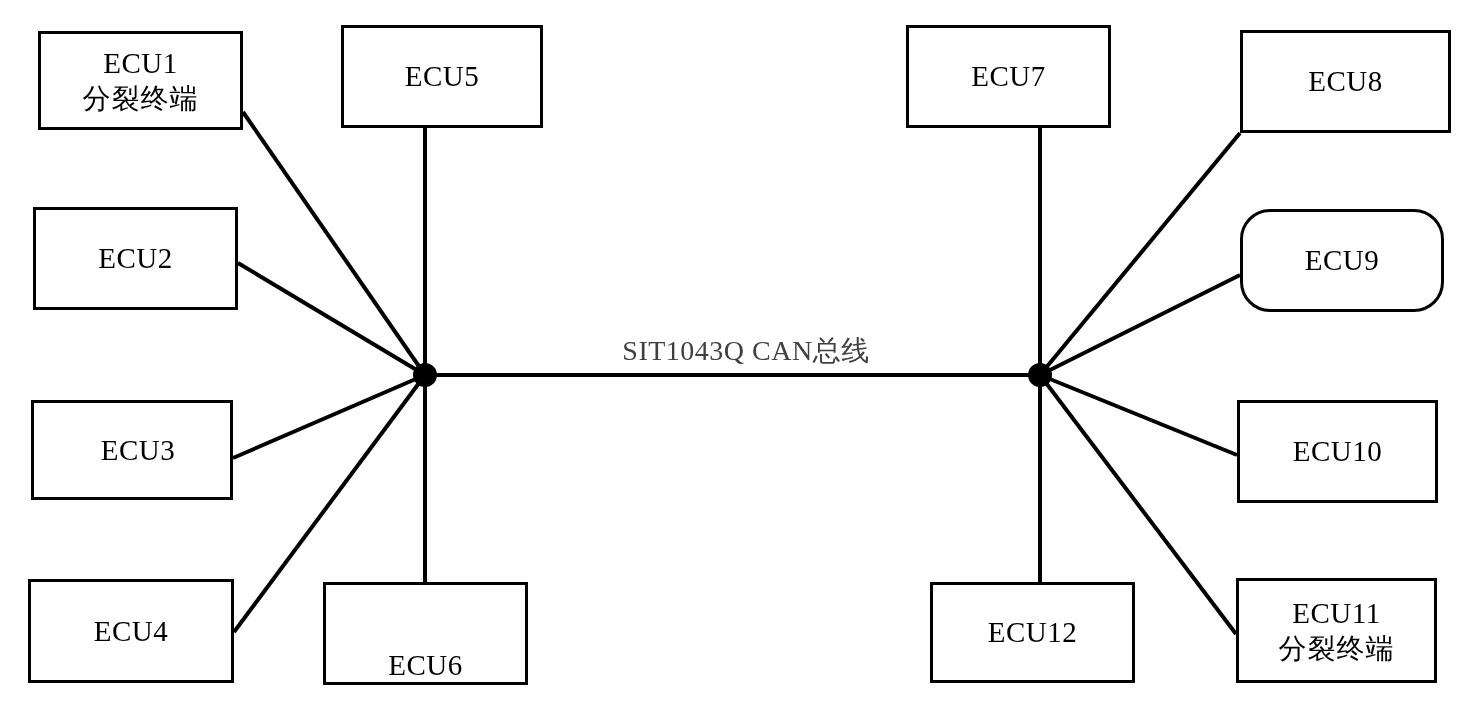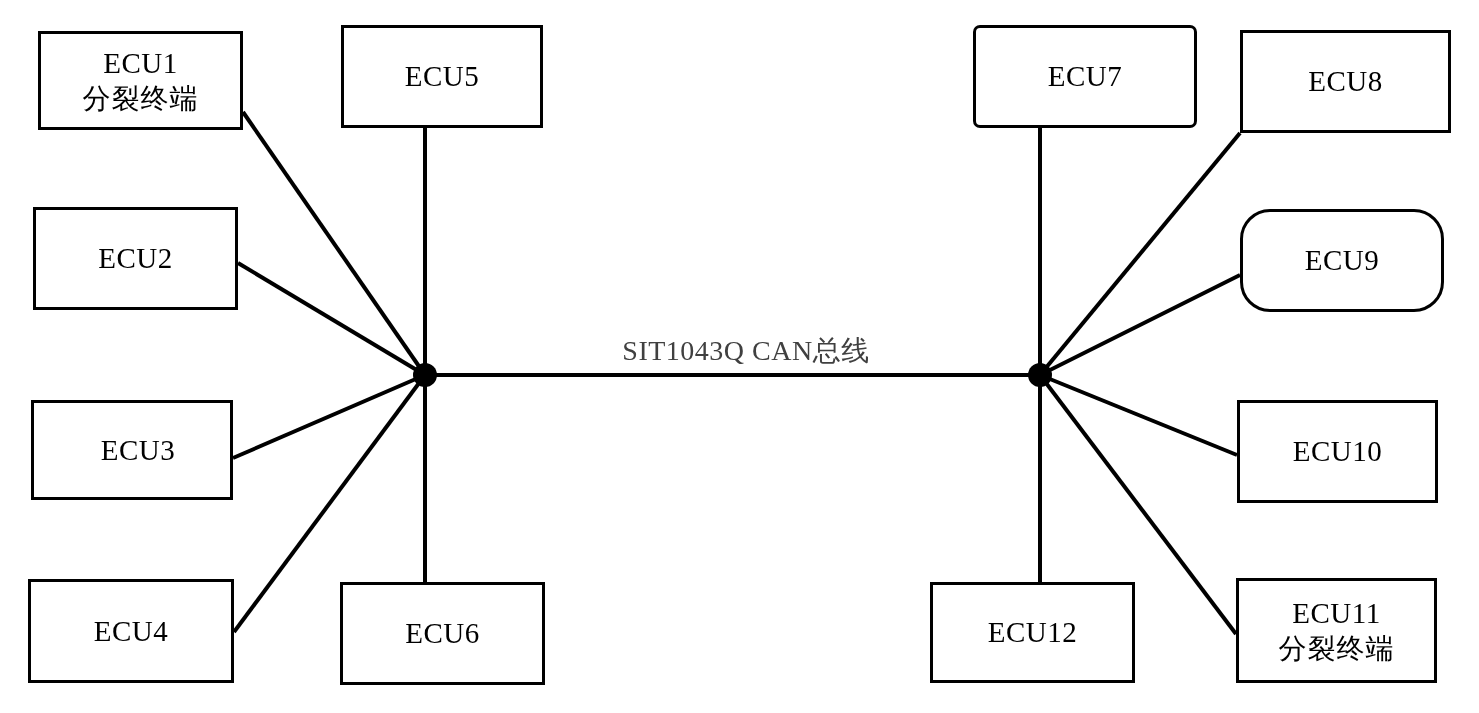--- a/index.html
+++ b/index.html
@@ -98,24 +98,24 @@
     </div>
     <div class="ecu-box" style="left: 31px; top: 400px; width: 202px; height: 100px; padding-left: 12px;">
       <div class="ecu-name">ECU3</div>
     </div>
     <div class="ecu-box" style="left: 28px; top: 579px; width: 206px; height: 104px;">
       <div class="ecu-name">ECU4</div>
     </div>
     <div class="ecu-box" style="left: 341px; top: 25px; width: 202px; height: 103px;">
       <div class="ecu-name">ECU5</div>
     </div>
-    <div class="ecu-box" style="left: 340px; top: 582px; width: 205px; height: 103px;">
+    <div class="ecu-box" style="left: 323px; top: 582px; width: 205px; height: 103px; justify-content: flex-end;">
       <div class="ecu-name">ECU6</div>
     </div>
-    <div class="ecu-box" style="left: 973px; top: 25px; width: 224px; height: 103px; border-radius: 7px;">
+    <div class="ecu-box" style="left: 906px; top: 25px; width: 205px; height: 103px;">
       <div class="ecu-name">ECU7</div>
     </div>
     <div class="ecu-box" style="left: 1240px; top: 30px; width: 211px; height: 103px;">
       <div class="ecu-name">ECU8</div>
     </div>
     <div class="ecu-box" style="left: 1240px; top: 209px; width: 204px; height: 103px; border-radius: 30px;">
       <div class="ecu-name">ECU9</div>
     </div>
     <div class="ecu-box" style="left: 1237px; top: 400px; width: 201px; height: 103px;">
       <div class="ecu-name">ECU10</div>

